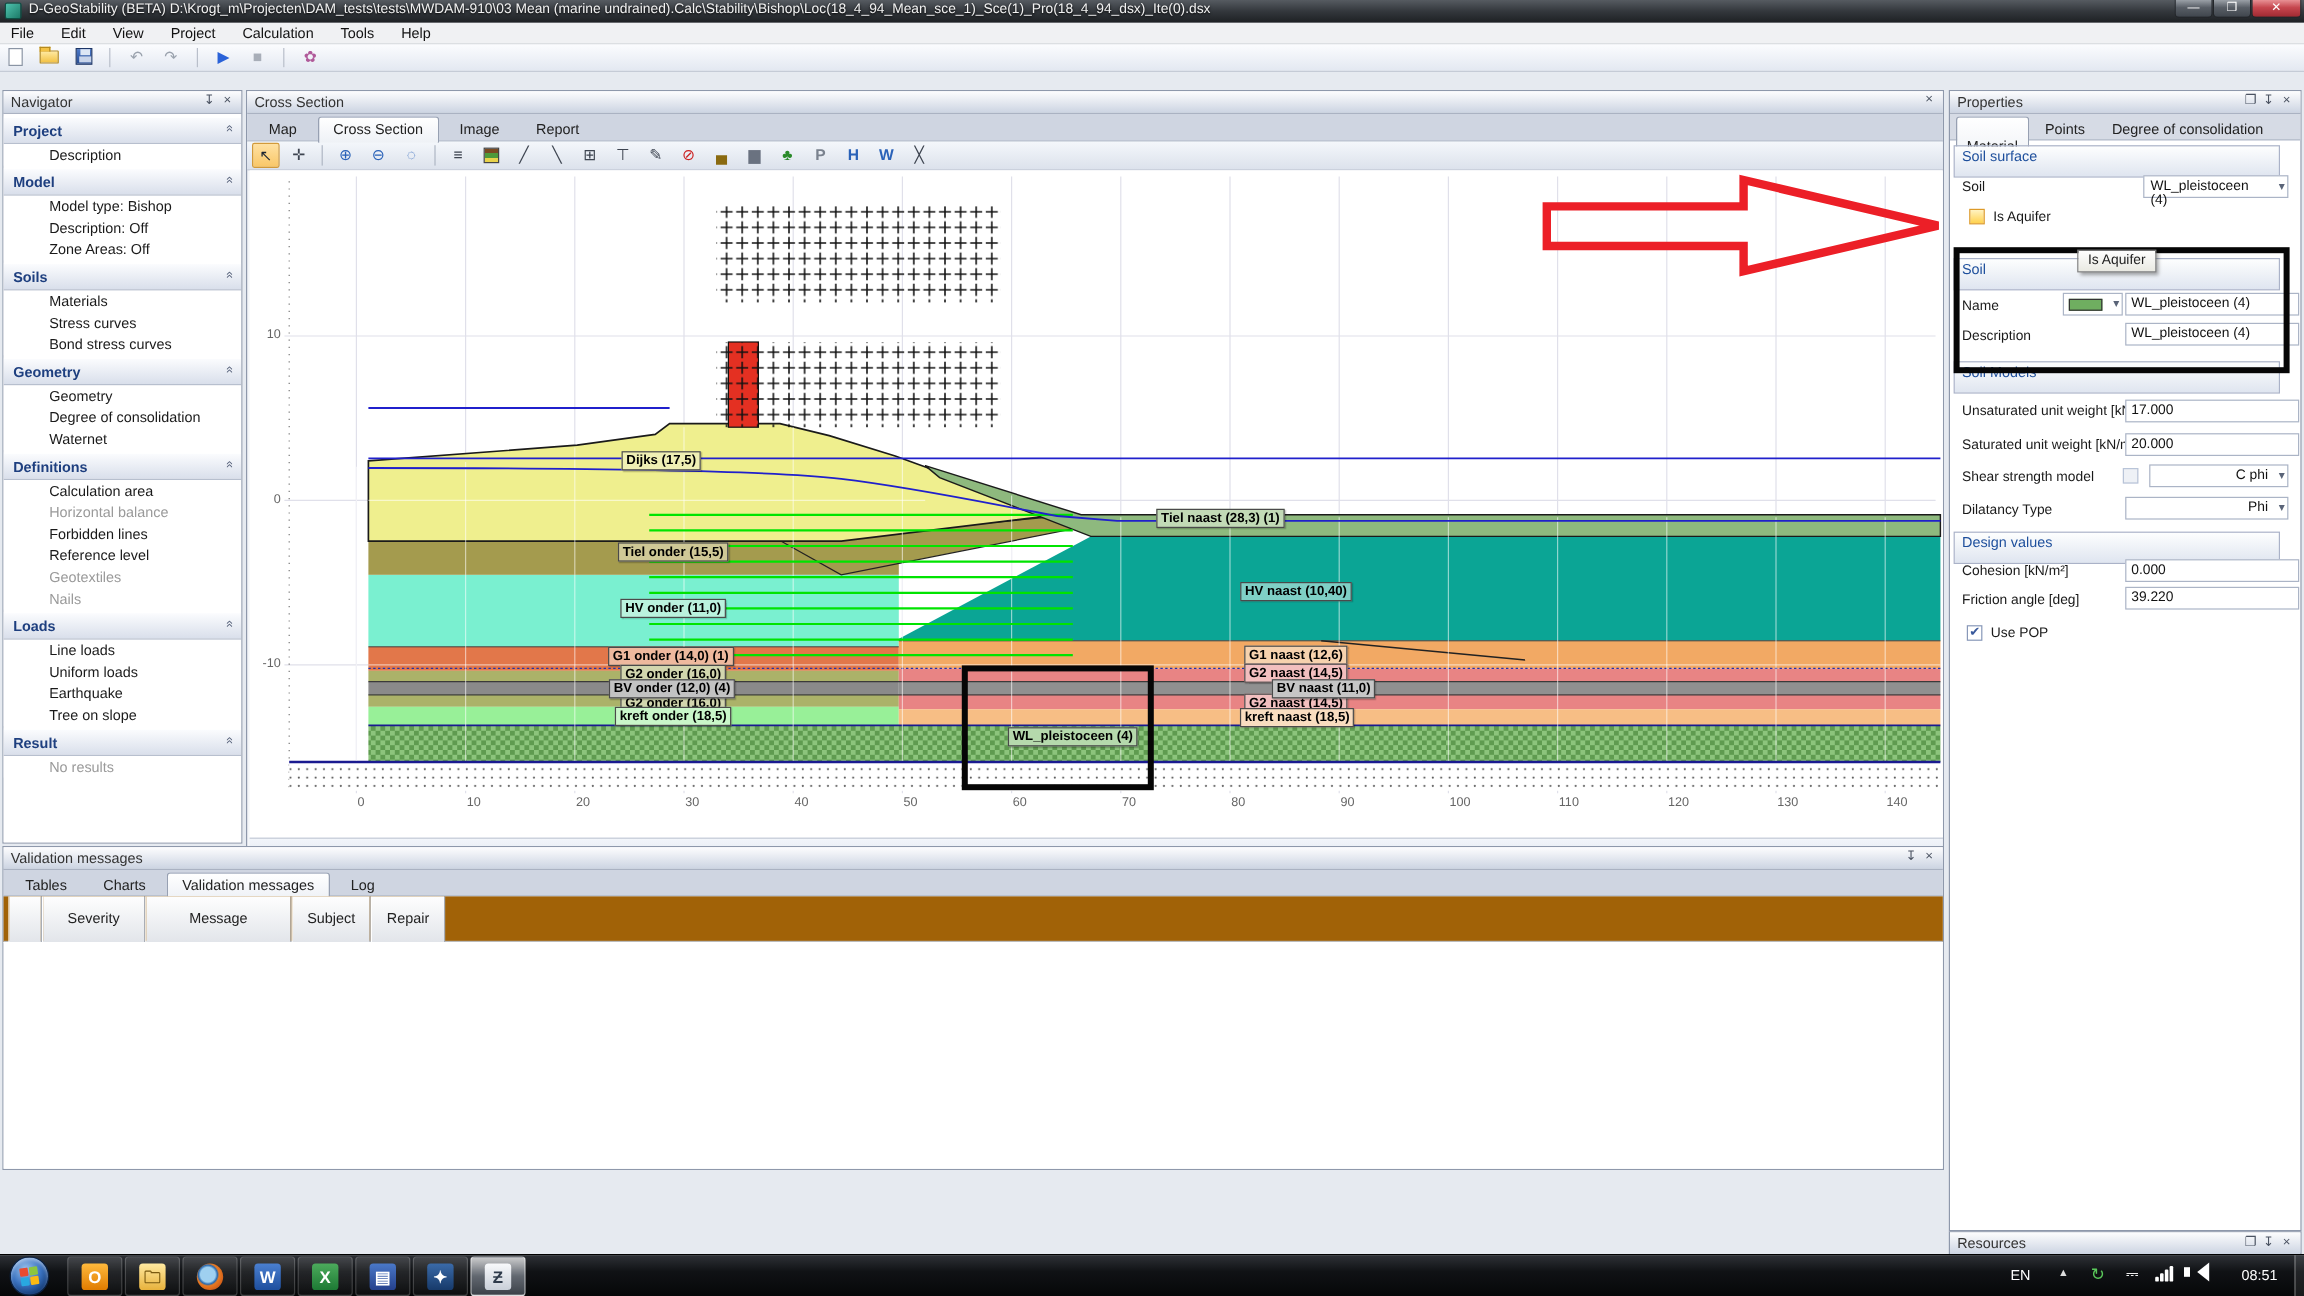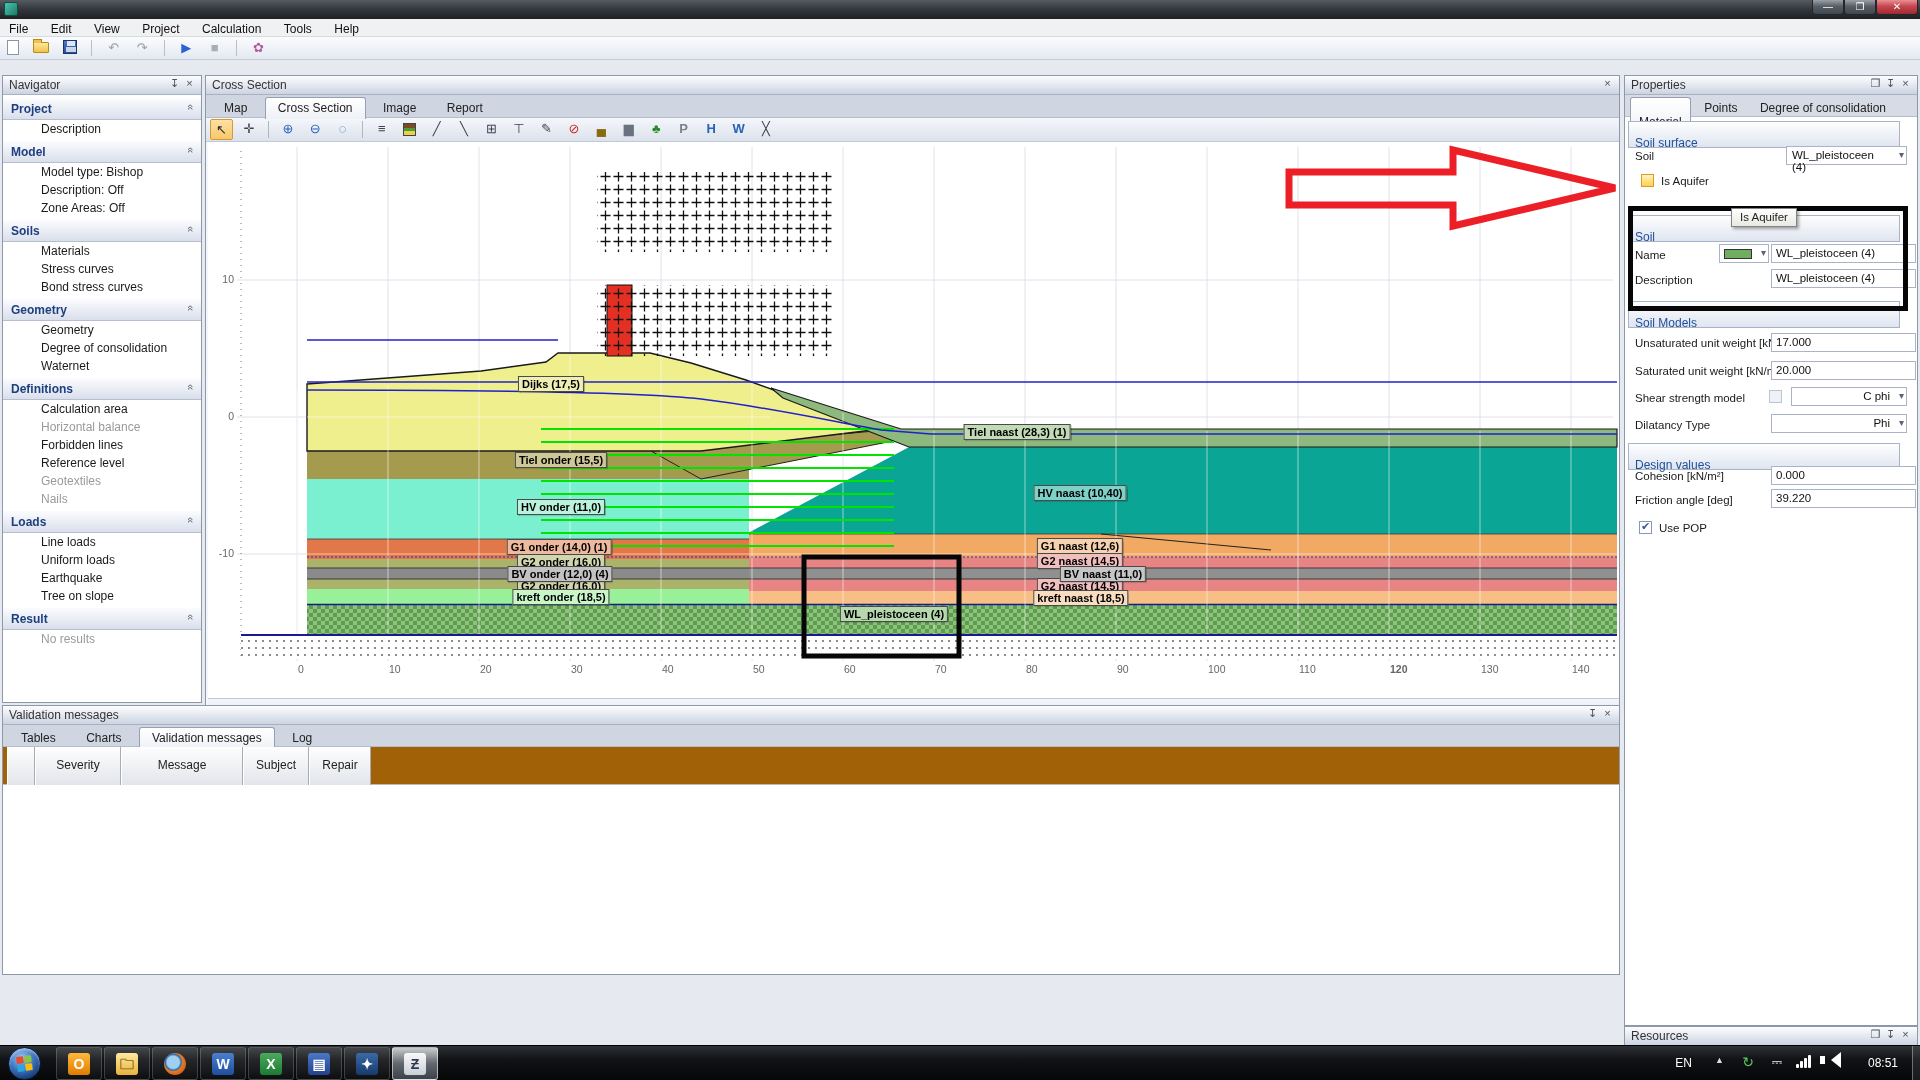--- a/index.html
+++ b/index.html
@@ -75,21 +75,21 @@
   .ytick{position:absolute;width:26px;text-align:right;font-size:10.5px;color:#666;z-index:4;}
 
   
   .vm-header{position:absolute;left:0;top:41px;right:0;height:38px;background:#a16207;border-bottom:1px solid #bbb;}
   .vm-cell{position:absolute;top:0;height:38px;border-right:1px solid #a8adb5;border-left:1px solid #fff;
     background:linear-gradient(#fefefe,#e2e5ea);font-size:12px;color:#222;text-align:center;padding-top:11px;}
   .vm-body{position:absolute;left:0;top:79px;right:0;bottom:0;background:#fff;border-top:1px solid #fff;}
 
   
   .grp{position:absolute;left:3px;right:17px;height:27px;background:linear-gradient(#fdfefe,#dfe5f0);
-    border:1px solid #aab2c8;color:#1e4f9c;font-size:12px;padding:14px 0 0 6px;}
+    border:1px solid #aab2c8;color:#1e4f9c;font-size:12px;padding:1px 0 0 6px;}
   .plabel{position:absolute;font-size:11.5px;color:#1a1a1a;white-space:nowrap;overflow:hidden;}
   .pfield{position:absolute;height:19px;background:#fff;border:1px solid #abb4c6;font-size:11.5px;
     color:#111;padding:2px 4px 0 4px;}
   .pfield.num{}
   .pdrop{position:absolute;height:19px;background:#fff;border:1px solid #abb4c6;font-size:11.5px;color:#111;
     padding:2px 16px 0 5px;}
   .pdrop .dar{position:absolute;right:2px;top:2px;color:#5a6478;font-size:10px;}
   .cbx{position:absolute;width:13px;height:13px;background:#fff;border:1px solid #8898b8;}
   .cbx.hl{background:linear-gradient(#fff3c2,#ffd24e);border:1px solid #dd9a28;}
   .cbx.checked:before{content:"✔";position:absolute;left:1px;top:-2px;font-size:11px;color:#3a5a9c;}
@@ -117,20 +117,21 @@
   .tray{position:absolute;right:0;top:0;height:35px;color:#fff;font-size:12px;}
   .bars i{position:absolute;bottom:0;width:3px;background:#fff;border-radius:1px;}
   .spk{position:absolute;width:5px;height:8px;background:#fff;left:0;top:4px;}
   .spk:after{content:"";position:absolute;left:3px;top:-4px;border:8px solid transparent;border-right:10px solid #fff;margin-top:0;}
 </style>
 </head>
 <body>
 
 <div class="titlebar">
   <div class="appicon"></div>
+  <div class="ttl">D-GeoStability (BETA)   D:\Krogt_m\Projecten\DAM_tests\tests\MWDAM-910\03 Mean (marine undrained).Calc\Stability\Bishop\Loc(18_4_94_Mean_sce_1)_Sce(1)_Pro(18_4_94_dsx)_Ite(0).dsx</div>
   <div class="winbtn" style="left:1812px;width:32px;">—</div>
   <div class="winbtn" style="left:1844px;width:32px;">❐</div>
   <div class="winbtn close" style="left:1876px;width:42px;">✕</div>
 </div>
 
 <div class="menubar">
   <span class="menu-item">File</span>
   <span class="menu-item">Edit</span>
   <span class="menu-item">View</span>
   <span class="menu-item">Project</span>
@@ -353,21 +354,21 @@
     <span class="xtick" style="left:272px;top:521px;">20</span>
     <span class="xtick" style="left:363px;top:521px;">30</span>
     <span class="xtick" style="left:454px;top:521px;">40</span>
     <span class="xtick" style="left:545px;top:521px;">50</span>
     <span class="xtick" style="left:636px;top:521px;">60</span>
     <span class="xtick" style="left:727px;top:521px;">70</span>
     <span class="xtick" style="left:818px;top:521px;">80</span>
     <span class="xtick" style="left:909px;top:521px;">90</span>
     <span class="xtick" style="left:1000px;top:521px;">100</span>
     <span class="xtick" style="left:1091px;top:521px;">110</span>
-    <span class="xtick" style="left:1182px;top:521px;font-weight:bold;">120</span>
+    <span class="xtick" style="left:1182px;top:521px;">120</span>
     <span class="xtick" style="left:1273px;top:521px;">130</span>
     <span class="xtick" style="left:1364px;top:521px;">140</span>
 
     <span class="cs-label" style="left:343px;top:234px;background:#efefb4;">Dijks (17,5)</span>
     <span class="cs-label" style="left:353px;top:310px;background:#cfc896;">Tiel onder (15,5)</span>
     <span class="cs-label" style="left:353px;top:357px;background:#baf2de;">HV onder (11,0)</span>
     <span class="cs-label" style="left:351px;top:397px;background:#eeb99e;">G1 onder (14,0) (1)</span>
     <span class="cs-label" style="left:353px;top:412px;background:#d2d6ae;">G2 onder (16,0)</span>
     <span class="cs-label" style="left:353px;top:436px;background:#d2d6ae;">G2 onder (16,0)</span>
     <span class="cs-label" style="left:352px;top:424px;background:#c2c2c2;z-index:6;">BV onder (12,0) (4)</span>

